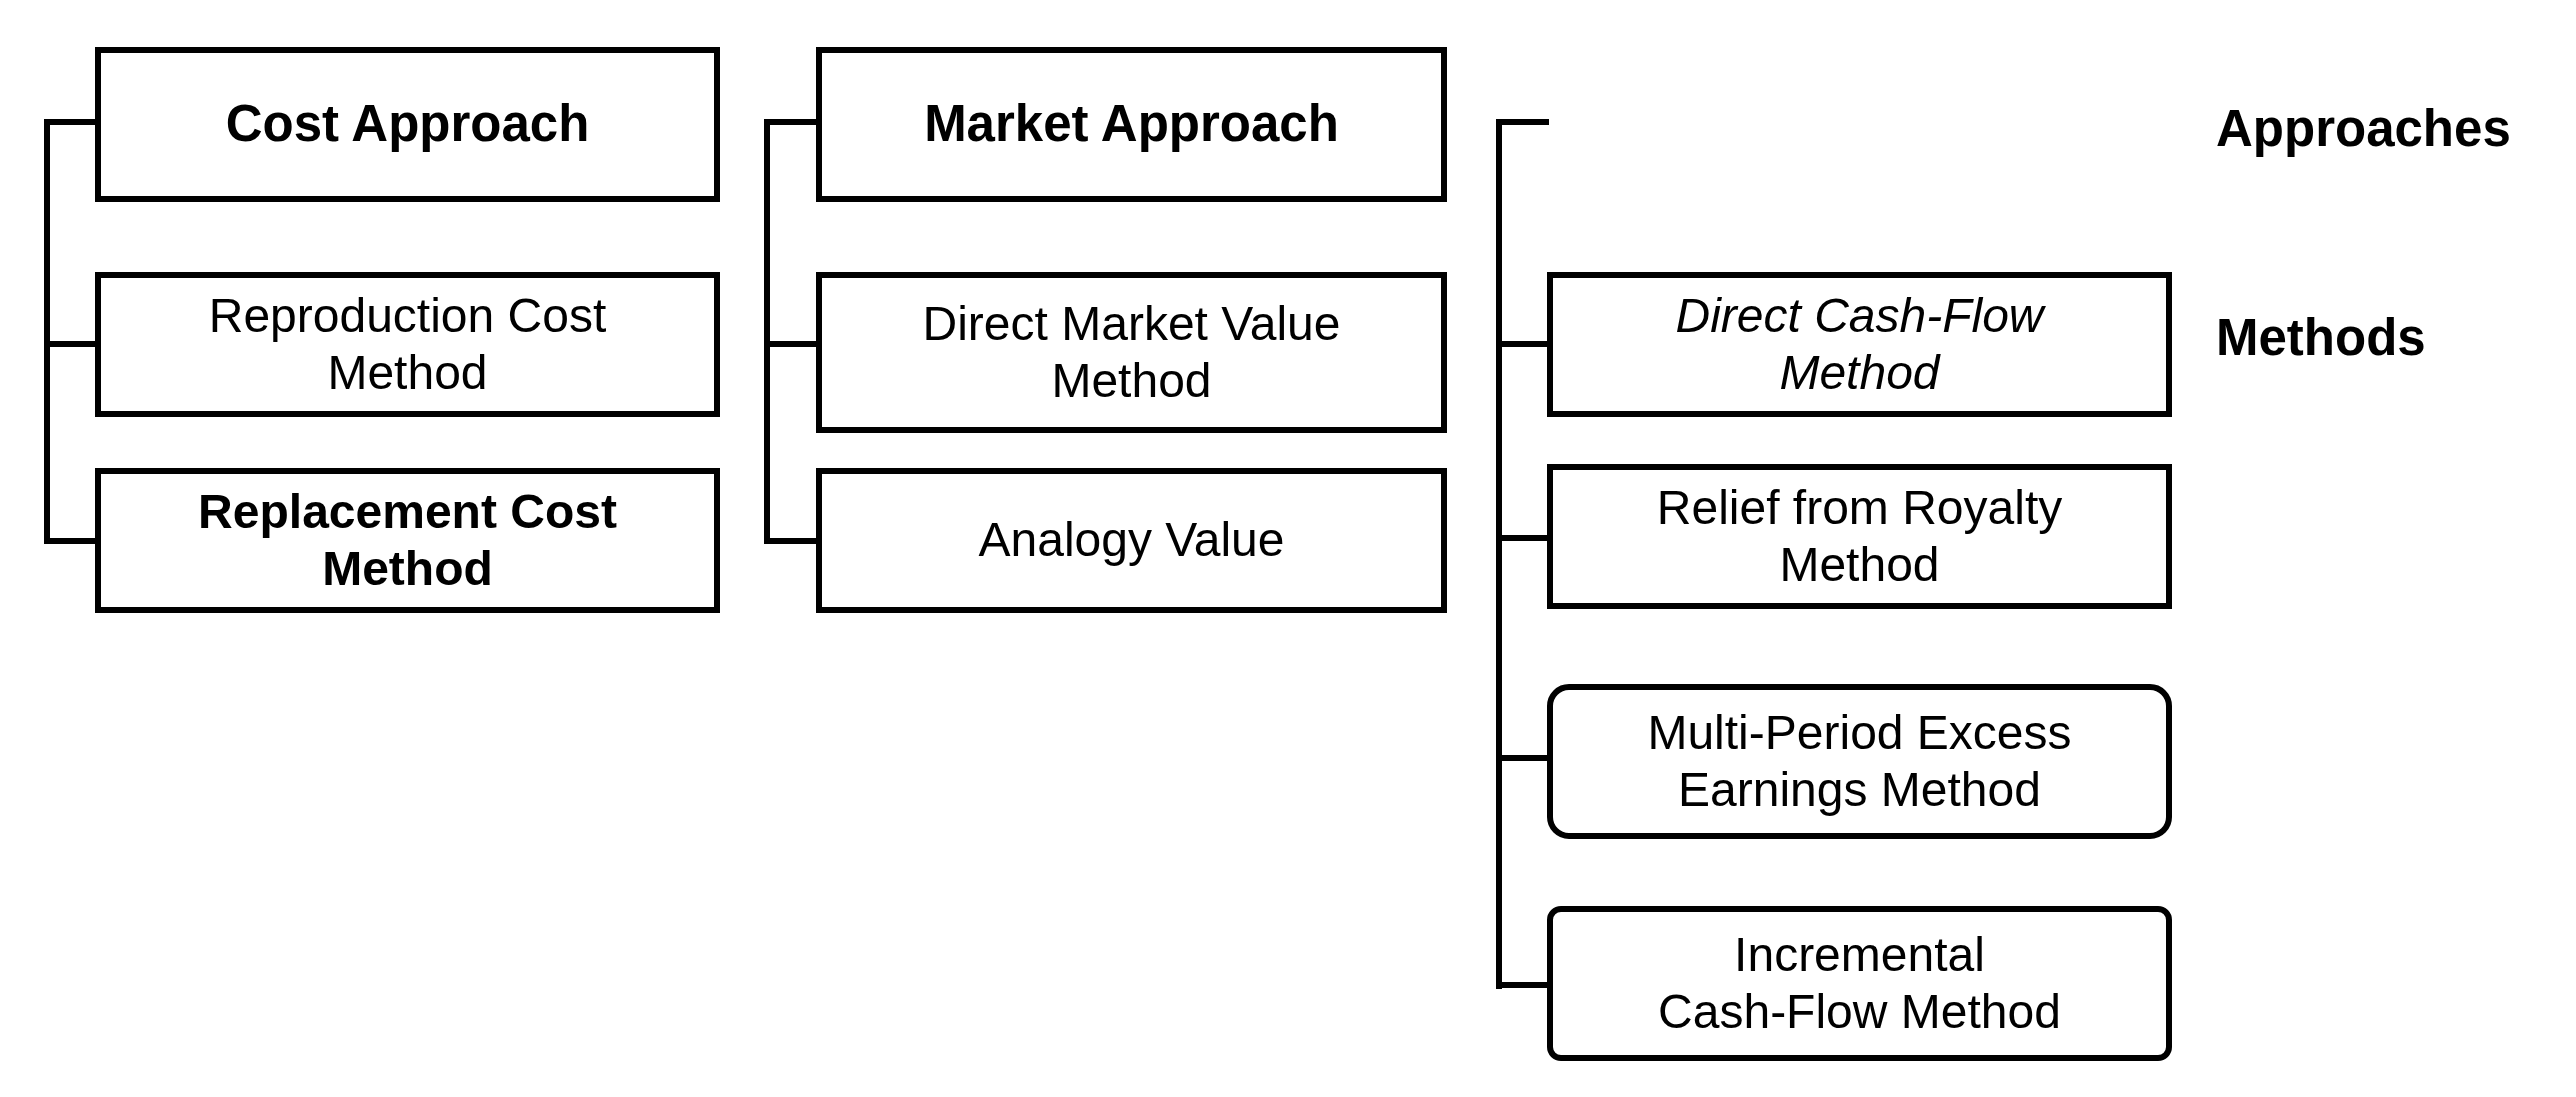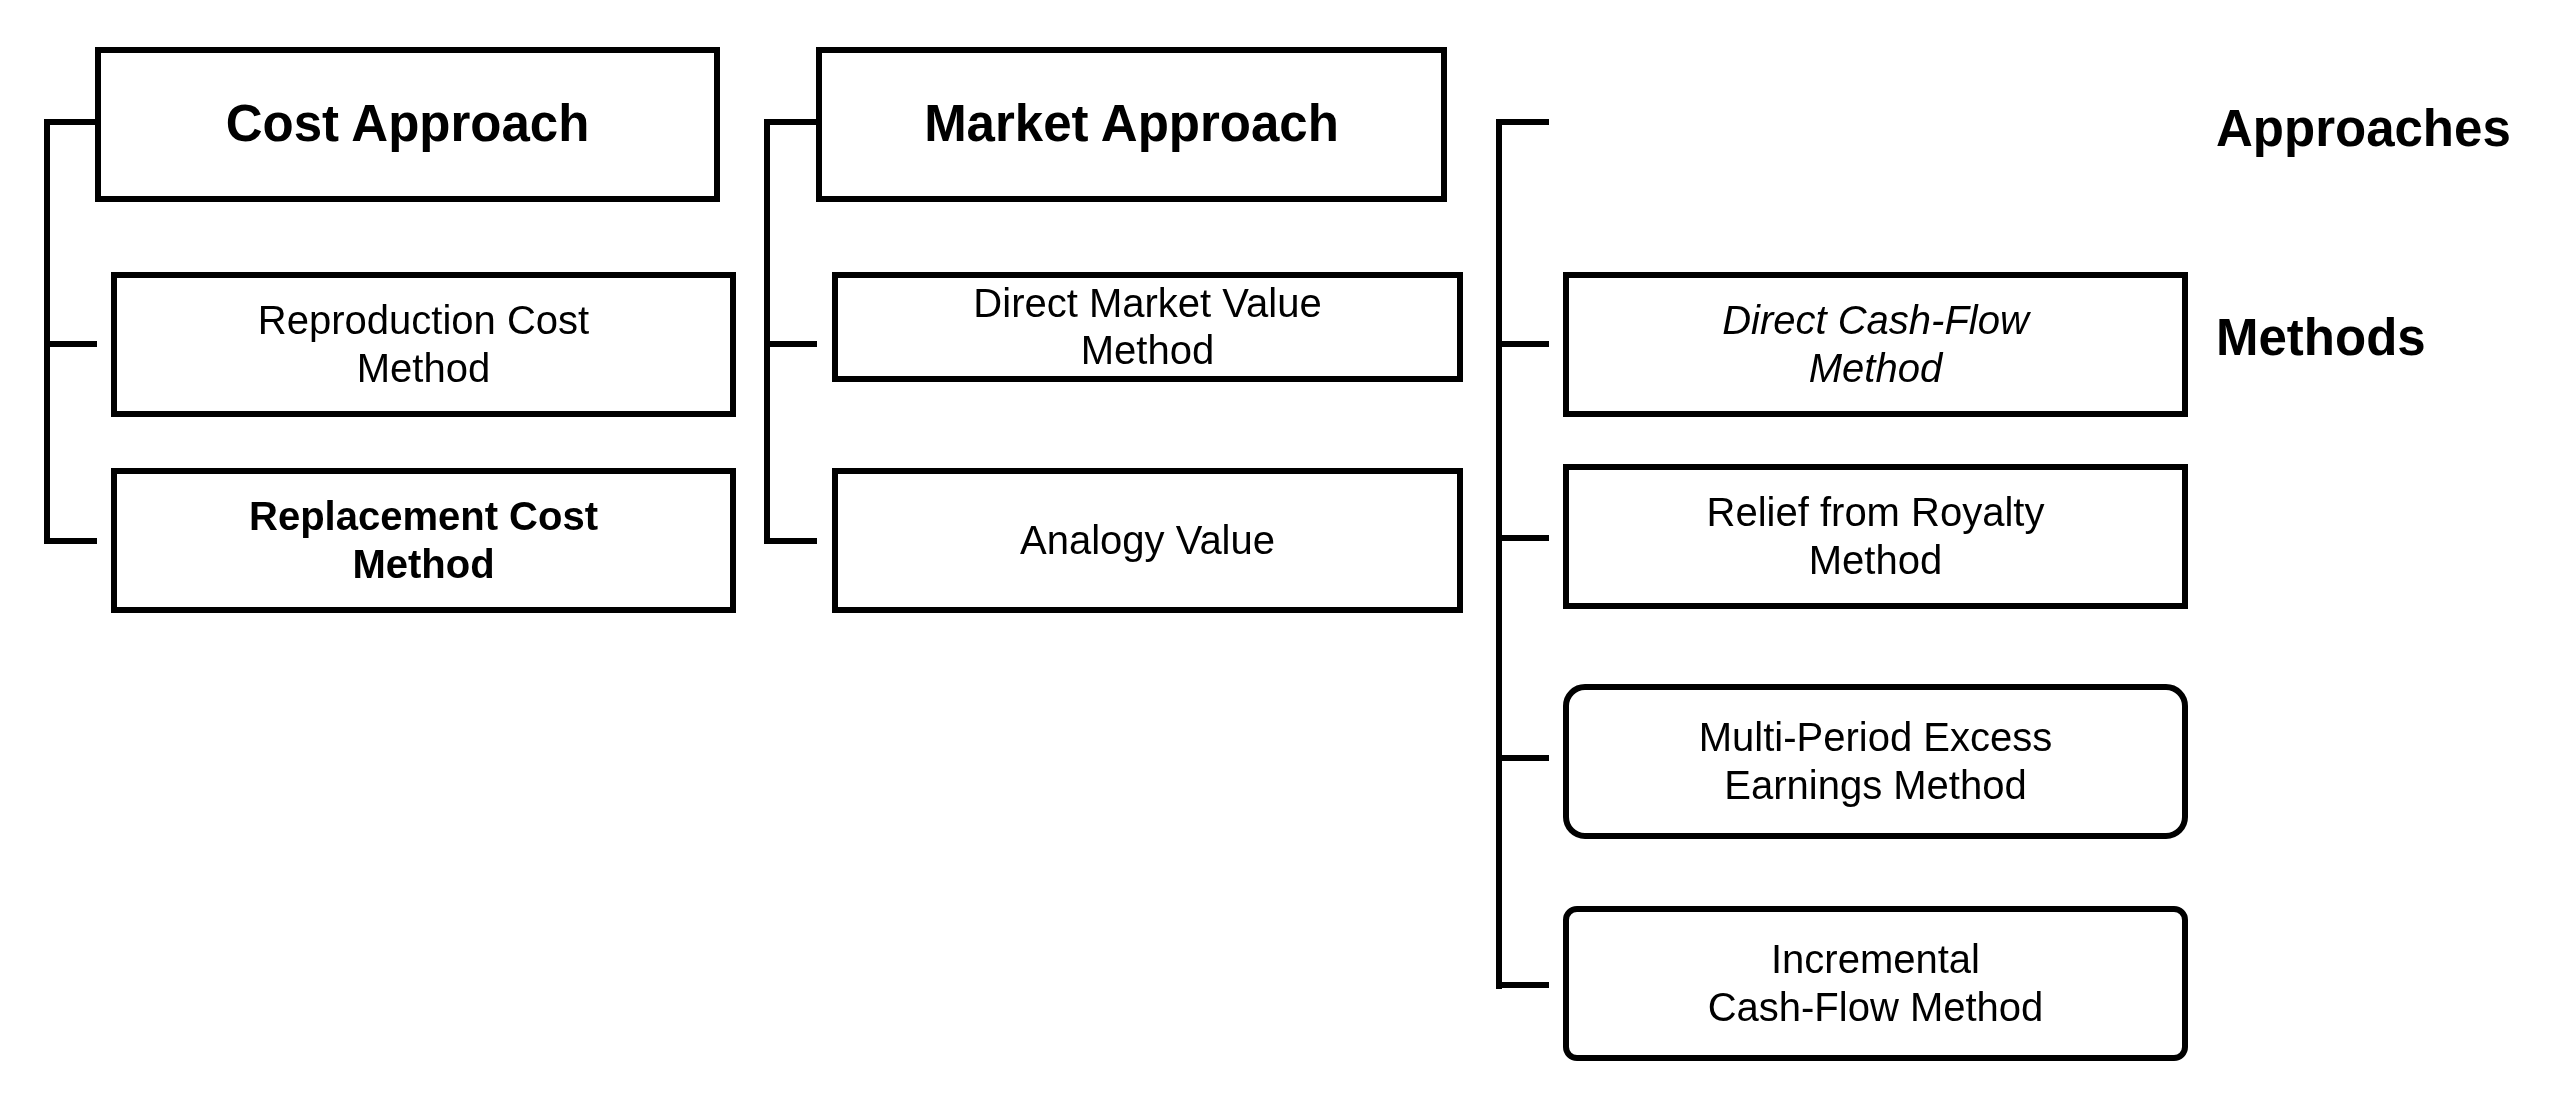--- a/index.html
+++ b/index.html
@@ -27,24 +27,23 @@
     color: #000000;
     line-height: 1.18;
     padding: 3.5px 12.4px;
   }
   .approach-box {
     font-size: 51px;
     font-weight: bold;
     letter-spacing: 0px;
   }
   .method-box {
-    font-size: 40px;
+    font-size: 48px;
     font-weight: normal;
     letter-spacing: 0px;
-    margin-left: 16px;
   }
   .bracket-vert {
     position: absolute;
     width: 6.2px;
     background: #000000;
   }
   .bracket-horiz {
     position: absolute;
     height: 6.2px;
     background: #000000;
@@ -76,21 +75,21 @@
   <div class="node-box method-box" style="left:95px; top:468px; width:625px; height:145px; white-space:pre-line;font-weight:bold;">Replacement Cost
 Method</div>
 
   <div class="bracket-vert" style="left:764px; top:119px; height:425px;"></div>
   <div class="bracket-horiz" style="left:764px; top:119px; width:53px;"></div>
   <div class="bracket-horiz" style="left:764px; top:341px; width:53px;"></div>
   <div class="bracket-horiz" style="left:764px; top:538px; width:53px;"></div>
 
   <div class="node-box approach-box" style="left:816px; top:47px; width:631px; height:155px;">Market Approach</div>
 
-  <div class="node-box method-box" style="left:816px; top:272px; width:631px; height:110px; white-space:pre-line;">Direct Market Value
+  <div class="node-box method-box" style="left:816px; top:272px; width:631px; height:161px; white-space:pre-line;">Direct Market Value
 Method</div>
 
   <div class="node-box method-box" style="left:816px; top:468px; width:631px; height:145px; white-space:pre-line;">Analogy Value</div>
 
   <div class="bracket-vert" style="left:1496px; top:119px; height:870px;"></div>
   <div class="bracket-horiz" style="left:1496px; top:119px; width:53px;"></div>
   <div class="bracket-horiz" style="left:1496px; top:341px; width:53px;"></div>
   <div class="bracket-horiz" style="left:1496px; top:535px; width:53px;"></div>
   <div class="bracket-horiz" style="left:1496px; top:755px; width:53px;"></div>
   <div class="bracket-horiz" style="left:1496px; top:982px; width:53px;"></div>

